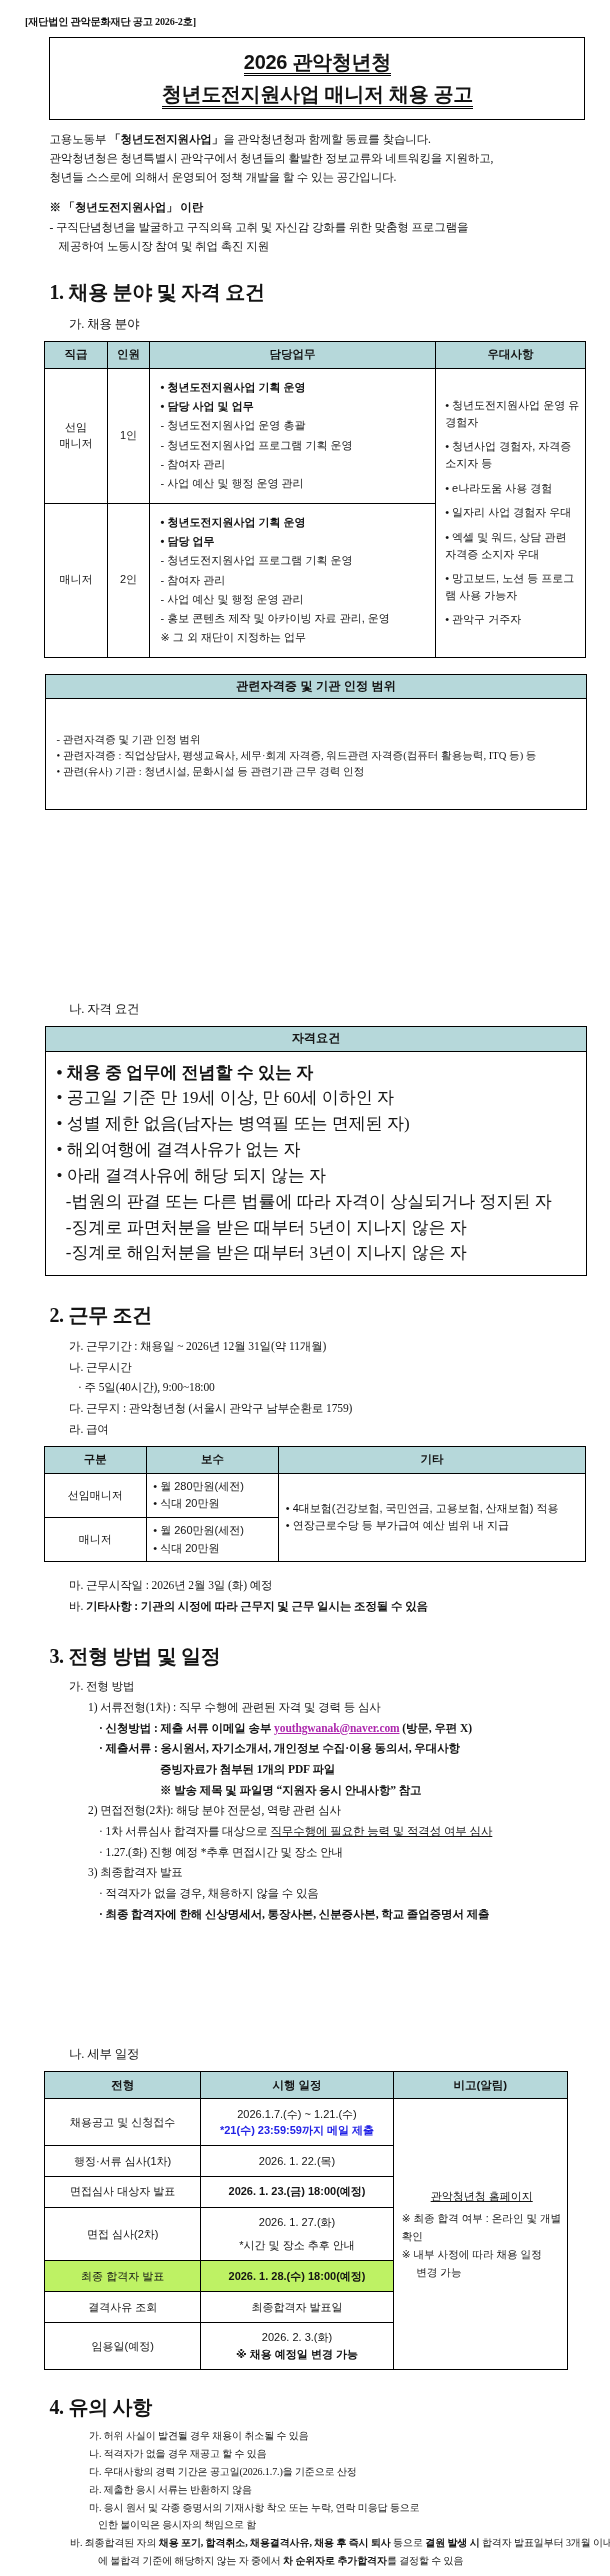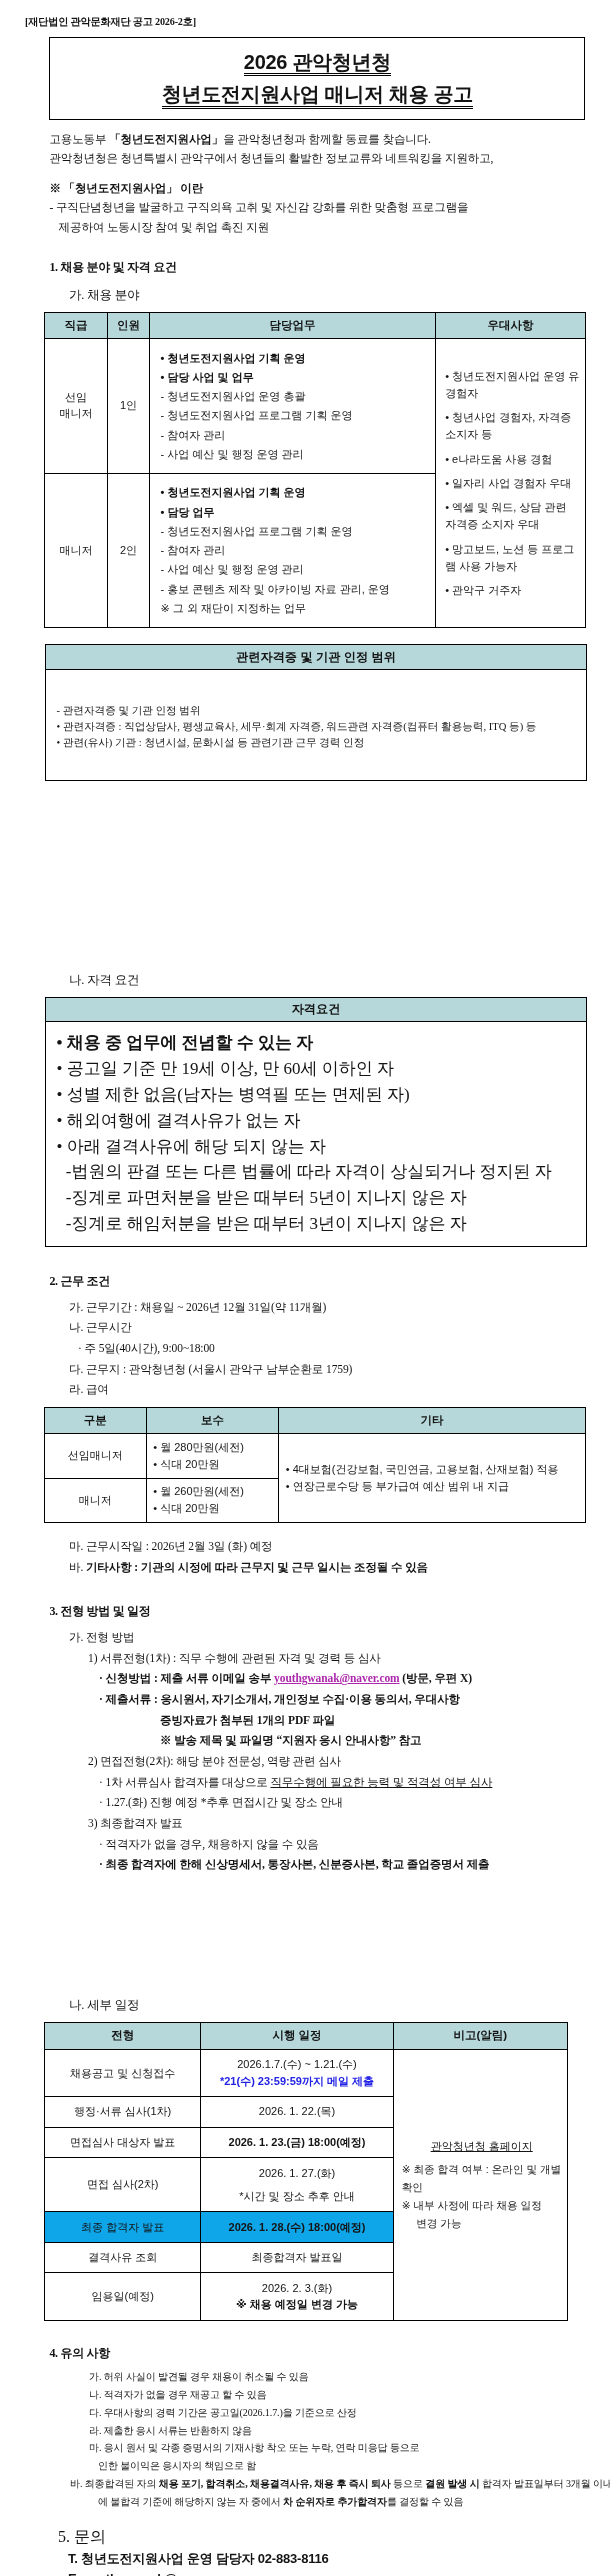--- a/index.html
+++ b/index.html
@@ -14,21 +14,21 @@
   .title-box{margin:8px 0 0 24.4px;width:536px;box-sizing:border-box;border:1.3px solid #000;
              text-align:center;padding:8px 0 9.2px;font-family:"Liberation Sans","DejaVu Sans",sans-serif;}
   .title-line{font-size:20px;font-weight:800;line-height:1.62;letter-spacing:-0.3px;}
   .u2{border-bottom:3.3px double #000;padding-bottom:0.7px;}
 
   .intro{margin:9.2px 0 0 24.4px;font-size:11.5px;line-height:1.68;letter-spacing:-0.1px;}
   .about{margin:10.6px 0 0 24.4px;font-size:11.5px;line-height:1.68;letter-spacing:-0.1px;}
   .about-head{font-weight:bold;}
   .ind2{margin-left:9.2px;}
 
-  .sec{margin:22.4px 0 0 24.4px;font-size:12px;font-weight:800;letter-spacing:-0.3px;}
+  .sec{margin:22.4px 0 0 24.4px;font-size:20px;font-weight:800;letter-spacing:-0.3px;}
   .sub{margin:10.6px 0 0 44px;font-size:12.5px;letter-spacing:-0.2px;}
 
   table.tbl{border-collapse:collapse;border:1.3px solid #000;margin-left:19px;
             font-family:"Liberation Sans","DejaVu Sans",sans-serif;}
   table.tbl th{background:#b6d8da;border:0.7px solid #000;font-weight:bold;font-size:11.5px;padding:5.3px 2.6px;}
   table.tbl td{border:0.7px solid #000;font-size:11px;vertical-align:middle;}
 
   table.recruit{width:542px;margin-top:8px;}
   table.recruit td.c{text-align:center;line-height:1.45;}
   table.recruit td.duty{padding:9.2px 6.6px 9.2px 10.6px;line-height:1.75;vertical-align:middle;}
@@ -55,21 +55,21 @@
 
   table.pay{width:542px;margin-top:6.6px;}
   table.pay td{padding:4.6px 6.6px;line-height:1.55;}
   table.pay td.c{text-align:center;}
 
   table.sched{width:524px;margin-top:8px;}
   table.sched td{padding:6.6px 4px;text-align:center;line-height:1.5;}
   table.sched td.remark{text-align:left;padding:6.6px 5.3px 6.6px 8px;font-size:10.6px;line-height:1.7;}
   .rlink{text-align:center;text-decoration:underline;margin-bottom:4px;font-size:11px;}
   .rind{margin-left:14.5px;}
-  tr.hl td.y{background:#0ea5e9;}
+  tr.hl td.y{background:#bef264;}
   .blue{color:#2222e6;font-weight:bold;}
   .dt2{margin-top:6.6px;}
   .email{color:#ad28ad;text-decoration:underline;font-weight:bold;cursor:pointer;}
 
   .s4item{margin:0 0 0 64px;font-size:10px;line-height:1.78;letter-spacing:-0.1px;}
   .s4wrap{margin-left:73px;text-indent:-28px;width:521px;}
   .s4cont{margin-left:73px;}
 
   .s5head{margin:16px 0 0 33px;font-size:16px;}
   .contact{margin:2.6px 0 0 43px;font-size:13px;font-weight:bold;
@@ -83,20 +83,21 @@
   <div class="notice">[재단법인 관악문화재단 공고 2026-2호]</div>
 
   <div class="title-box">
     <div class="title-line"><span class="u2">2026 관악청년청</span></div>
     <div class="title-line"><span class="u2">청년도전지원사업 매니저 채용 공고</span></div>
   </div>
 
   <div class="intro">
     <div><span>고용노동부 </span><span class="b">「청년도전지원사업」</span><span>을 관악청년청과 함께할 동료를 찾습니다.</span></div>
     <div>관악청년청은 청년특별시 관악구에서 청년들의 활발한 정보교류와 네트워킹을 지원하고,</div>
+    <div>청년들 스스로에 의해서 운영되어 정책 개발을 할 수 있는 공간입니다.</div>
   </div>
 
   <div class="about">
     <div class="about-head">※ 「청년도전지원사업」 이란</div>
     <div>- 구직단념청년을 발굴하고 구직의욕 고취 및 자신감 강화를 위한 맞춤형 프로그램을</div>
     <div class="ind2">제공하여 노동시장 참여 및 취업 촉진 지원</div>
   </div>
 
   <div class="sec">1. 채용 분야 및 자격 요건</div>
   <div class="sub">가. 채용 분야</div>

